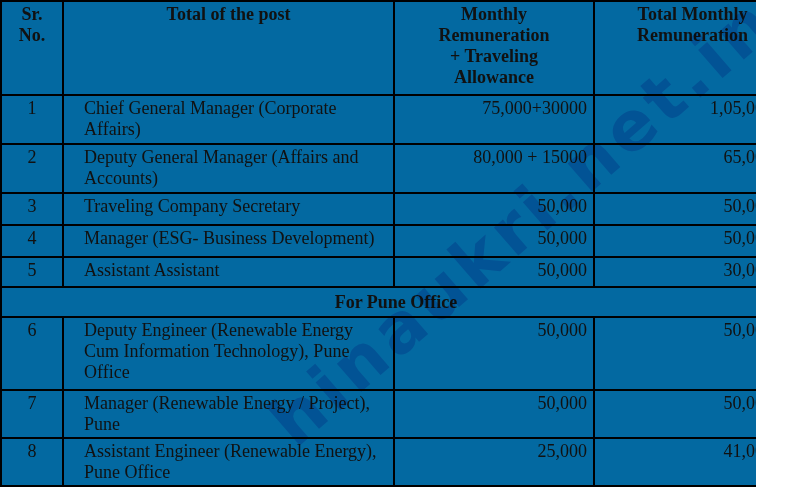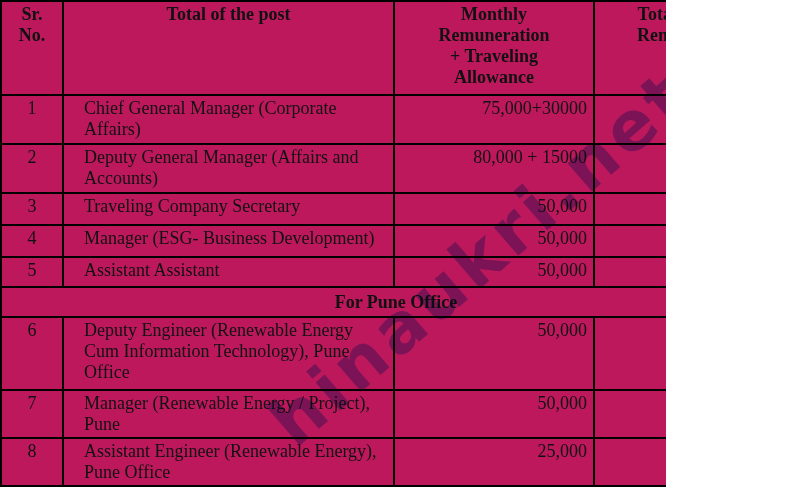--- a/index.html
+++ b/index.html
@@ -1,19 +1,19 @@
 <!DOCTYPE html>
 <html><head>
 <meta charset="utf-8">
 <style>
   html,body{margin:0;padding:0;background:#ffffff;}
   .page{
     position:relative;
-    width:666px;height:487px;
-    background:#be185d;
+    width:756px;height:487px;
+    background:#0369a1;
     overflow:hidden;
     font-family:"Liberation Serif", serif;
     color:#111111;
   }
   table.doc-table{
     border-collapse:collapse;
     table-layout:fixed;
     width:790px;
     margin:0;
   }

